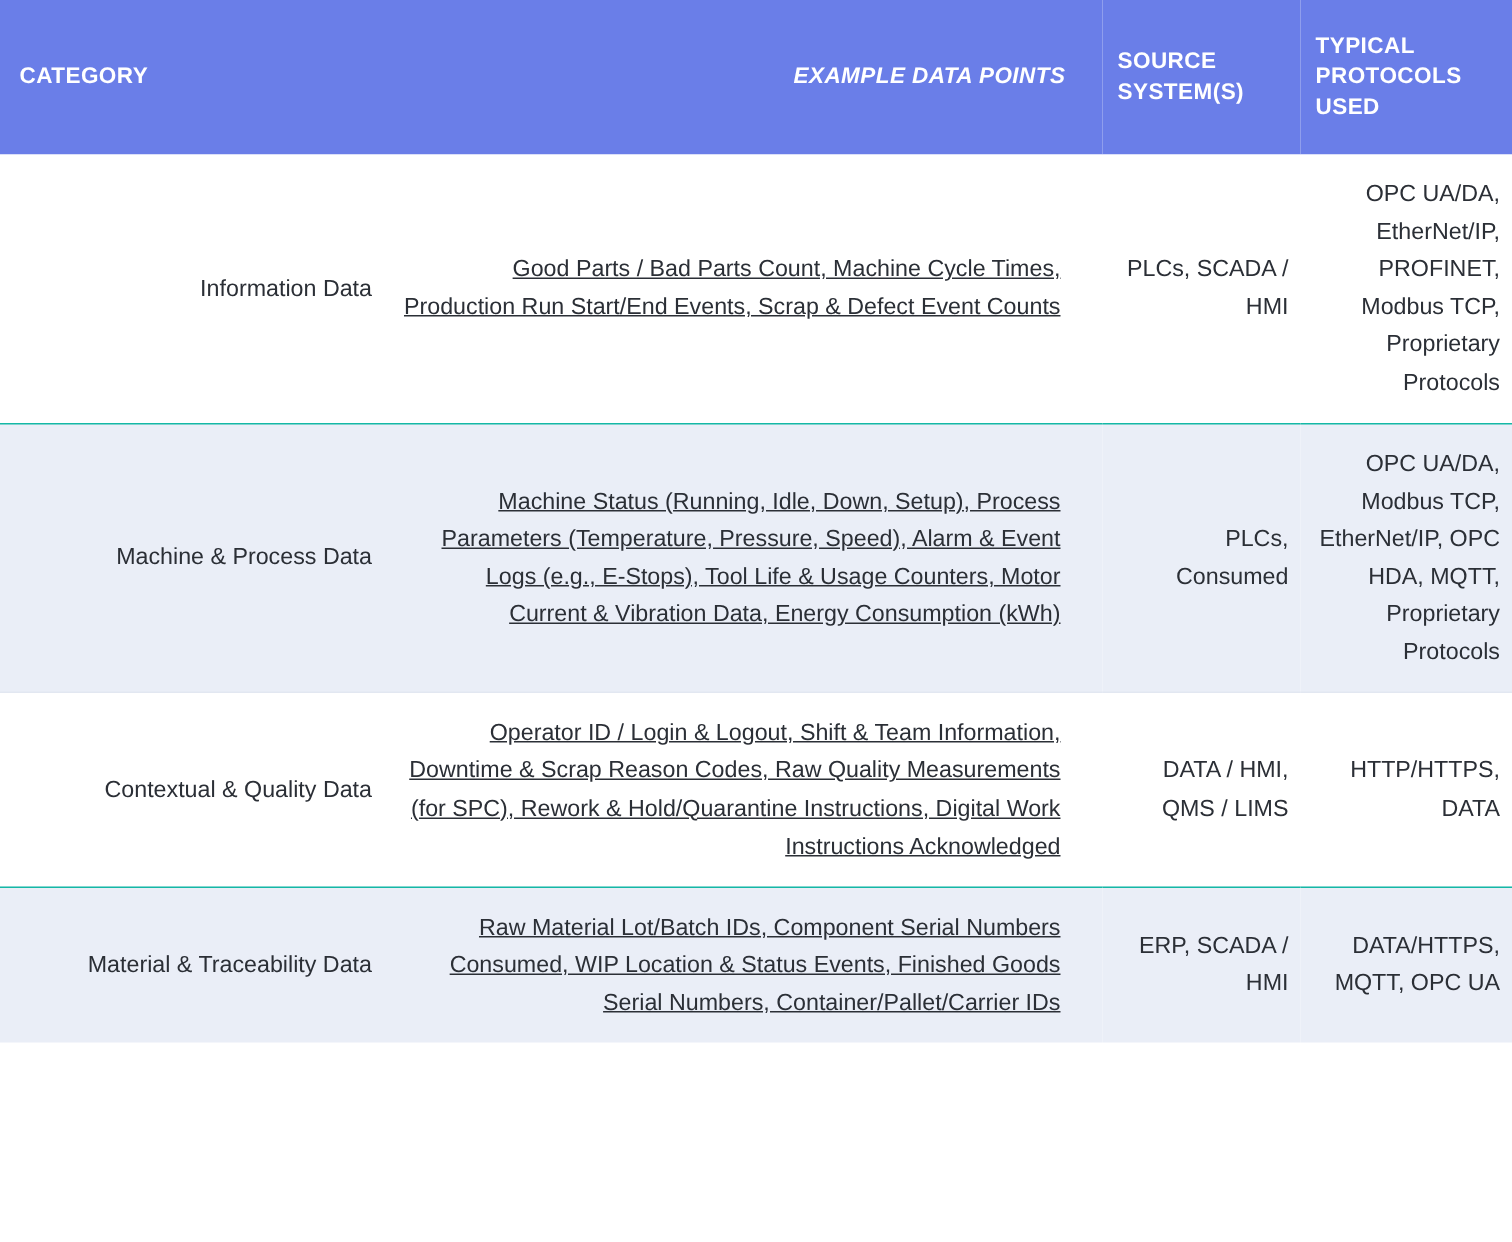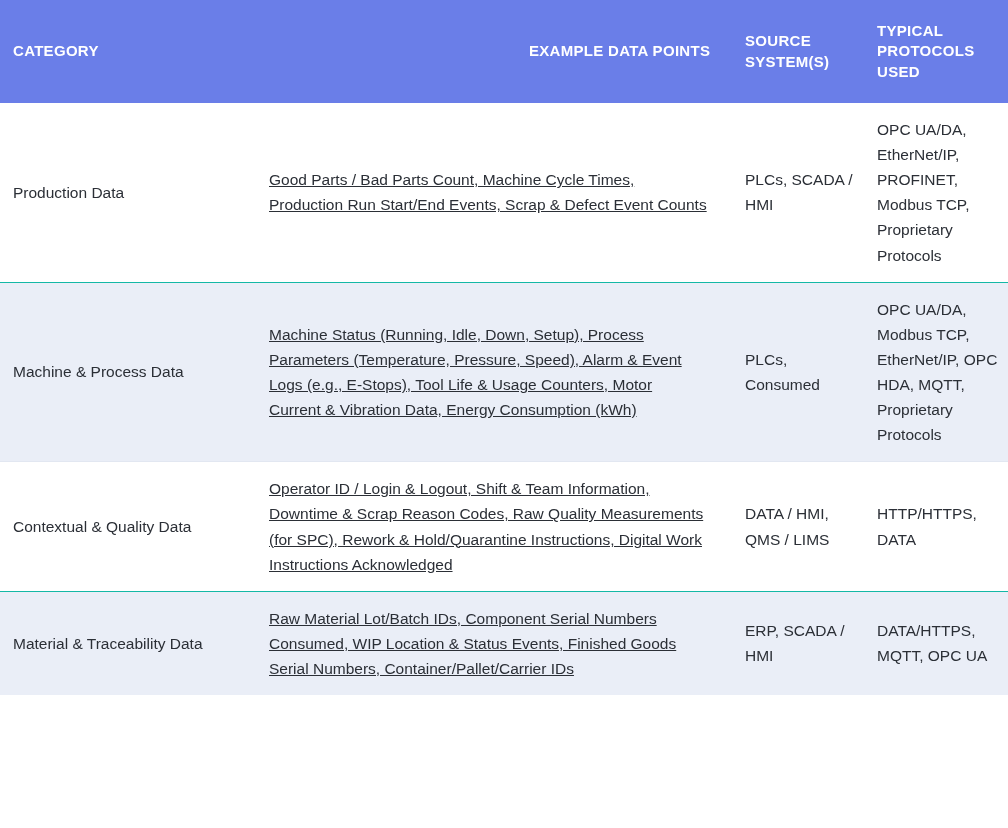--- a/index.html
+++ b/index.html
@@ -52,21 +52,21 @@
   col.c-examples        { width: 477px; }
   col.c-source          { width: 132px; }
   col.c-protocols       { width: 141px; }
 
   
   tbody td {
     font-size: 15.5px;
     line-height: 1.62;
     color: #2b2f36;
     vertical-align: middle;
-    text-align: left;
+    text-align: right;
     padding: 14px 10px 14px 13px;
     box-sizing: border-box;
   }
   tbody td.cell-examples,
   tbody td.cell-source,
   tbody td.cell-protocols {
     padding-left: 10px;
   }
   tbody td.cell-examples { padding-left: 11px; text-decoration: underline; }
 
@@ -78,21 +78,21 @@
   }
   tbody tr.row-even td {
     border-top: 1px solid #14b8a6;
   }
 
   
   td.cell-examples   { padding-right: 28px; }
   td.cell-source     { padding-right: 8px; }
   td.cell-protocols  { padding-right: 8px; }
 
-  th.head-examples   { padding-left: 271px; }
+  th.head-examples   { padding-left: 271px; font-style: italic; }
   th.head-source     { padding-left: 10px; }
   th.head-protocols  { padding-left: 10px; margin-top: 39px; }
 </style>
 </head>
 <body>
 
 <div class="table-wrap">
   <table class="data-table">
     <colgroup>
       <col class="c-category">
@@ -103,21 +103,21 @@
     <thead>
       <tr class="header-row">
         <th class="head-category">CATEGORY</th>
         <th class="head-examples">EXAMPLE DATA POINTS</th>
         <th class="head-source">SOURCE SYSTEM(S)</th>
         <th class="head-protocols">TYPICAL PROTOCOLS USED</th>
       </tr>
     </thead>
     <tbody>
       <tr class="row-odd">
-        <td class="cell-category">Production Data</td>
+        <td class="cell-category">Information Data</td>
         <td class="cell-examples">Good Parts / Bad Parts Count, Machine Cycle Times, Production Run Start/End Events, Scrap &amp; Defect Event Counts</td>
         <td class="cell-source">PLCs, SCADA / HMI</td>
         <td class="cell-protocols">OPC UA/DA, EtherNet/IP, PROFINET, Modbus TCP, Proprietary Protocols</td>
       </tr>
       <tr class="row-even">
         <td class="cell-category">Machine &amp; Process Data</td>
         <td class="cell-examples">Machine Status (Running, Idle, Down, Setup), Process Parameters (Temperature, Pressure, Speed), Alarm &amp; Event Logs (e.g., E-Stops), Tool Life &amp; Usage Counters, Motor Current &amp; Vibration Data, Energy Consumption (kWh)</td>
         <td class="cell-source">PLCs, Consumed</td>
         <td class="cell-protocols">OPC UA/DA, Modbus TCP, EtherNet/IP, OPC HDA, MQTT, Proprietary Protocols</td>
       </tr>

